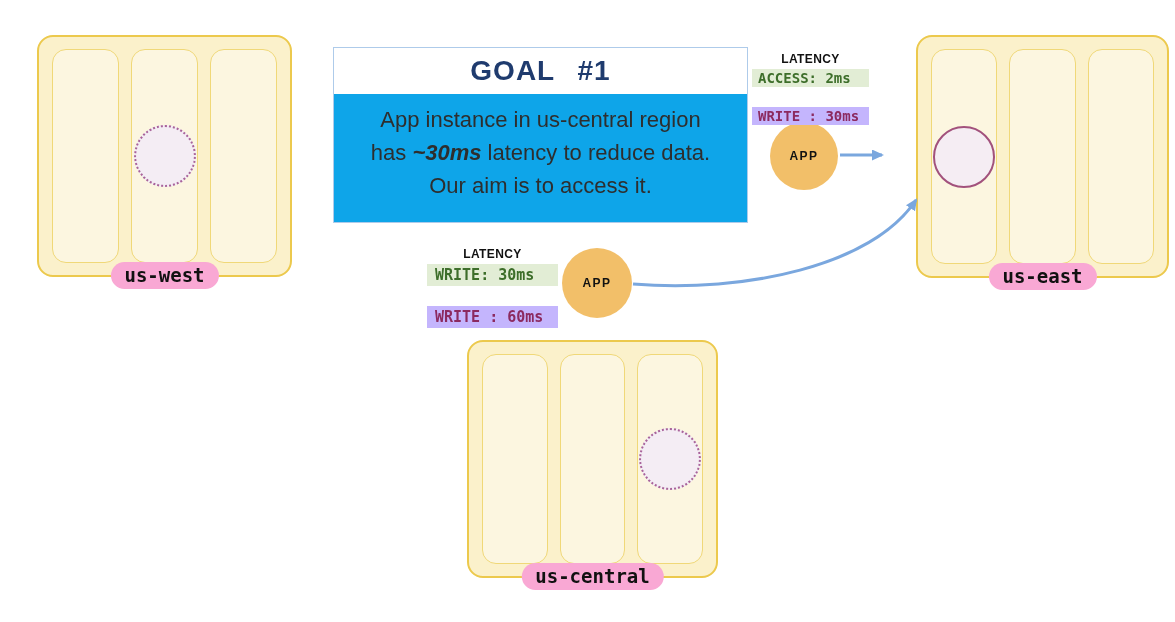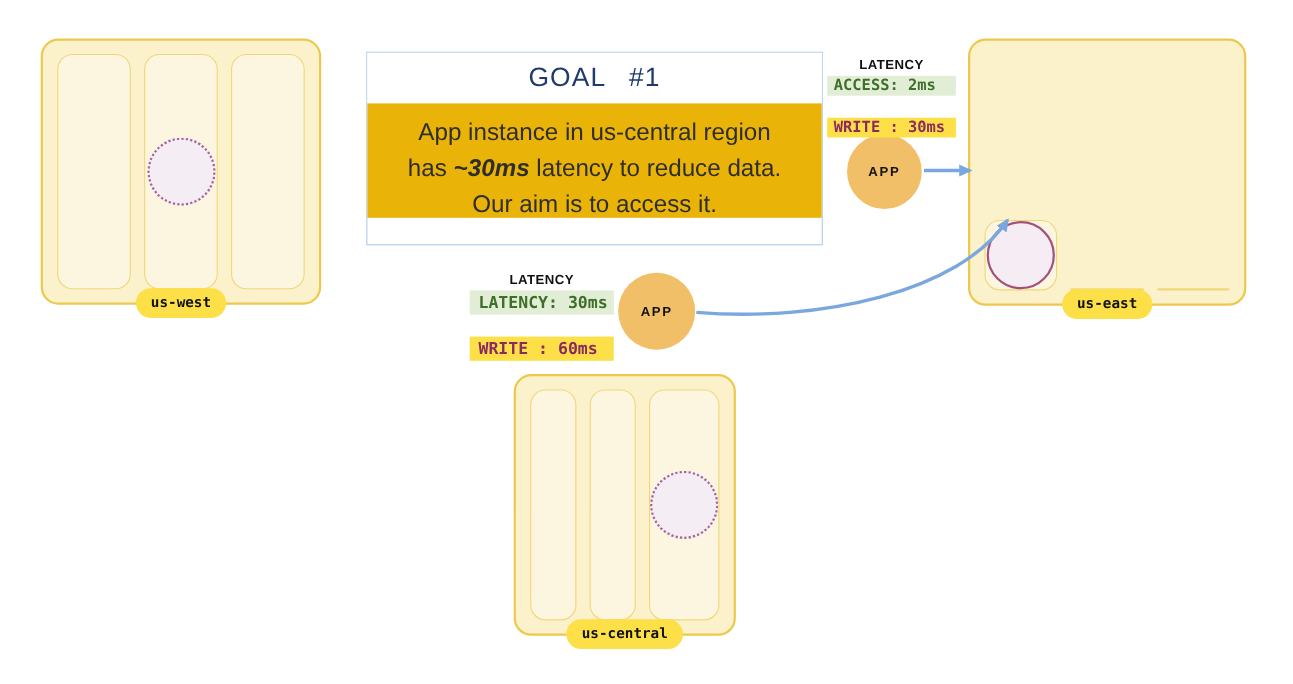--- a/index.html
+++ b/index.html
@@ -10,59 +10,59 @@
   .region {
     position:absolute; background:#FBF1CB; border:2px solid #ECC94D;
     border-radius:16px; display:flex; gap:12px; padding:12px 13px; z-index:1;
   }
   .zone {
     flex:1 1 0; background:#FCF6E0; border:1.5px solid #F0D878; border-radius:14px;
     display:flex; align-items:center; justify-content:center;
   }
   .region-label {
     position:absolute; bottom:-14px; left:50%; transform:translateX(-50%);
-    background:#fde047; border-radius:15px; padding:2px 14px; white-space:nowrap;
-    font-family:"DejaVu Sans Mono", monospace; font-weight:bold; font-size:13px; color:#111;
+    background:#f9a8d4; border-radius:15px; padding:2px 14px; white-space:nowrap;
+    font-family:"DejaVu Sans Mono", monospace; font-weight:bold; font-size:19px; color:#111;
     z-index:3; line-height:23px;
   }
   .replica {
     width:62px; height:62px; border-radius:50%; background:#F4EDF4;
   }
   .replica.dotted { border:2.5px dotted #A8639B; }
   .replica.solid  { border:2px solid  #A2517C; background:#F5EDF3; }
 
   
   .goal {
     position:absolute; left:333px; top:47px; width:415px; height:176px;
     border:1.5px solid #AECBEA; background:#ffffff; z-index:4;
   }
   .goal-header {
     height:46px; background:#ffffff; display:flex; align-items:center; justify-content:center;
   }
   .goal-title {
-    color:#1F3B6E; font-weight:normal; font-size:24px; letter-spacing:1px; word-spacing:14px;
+    color:#1F3B6E; font-weight:bold; font-size:28px; letter-spacing:1px; word-spacing:14px;
   }
   .goal-body {
-    height:104px; background:#eab308; color:#2e2e2e; font-size:22px; line-height:33px;
+    height:128px; background:#0ea5e9; color:#2e2e2e; font-size:22px; line-height:33px;
     text-align:center; padding-top:9px;
   }
   .goal-em { font-weight:bold; font-style:italic;margin-top:18px; }
 
   
   .latency { position:absolute; z-index:7; }
   .lat-title {
     text-align:center; font-weight:bold; font-size:12px; letter-spacing:.4px;
     color:#111; margin-bottom:3px; font-family:"Liberation Sans", sans-serif;
   }
   .lat-row {
     font-family:"DejaVu Sans Mono", monospace; font-weight:bold; white-space:nowrap;
     padding:1px 6px; margin-bottom:20px;
   }
   .lat-row.green { background:#E2EDD5; color:#3D6E2A; }
-  .lat-row.pink  { background:#fde047; color:#8C2A60; }
+  .lat-row.pink  { background:#c4b5fd; color:#8C2A60; }
   .latency.east .lat-row { font-size:14px; }
   .latency.central .lat-row { font-size:15px; padding:2px 8px; }
 
   
   .app {
     position:absolute; border-radius:50%; background:#F2BF69; z-index:6;
     display:flex; align-items:center; justify-content:center;
     font-weight:bold; font-size:12px; letter-spacing:1.5px; color:#121212;
   }
 
@@ -76,30 +76,30 @@
 
   <div class="region" style="left:37px; top:35px; width:255px; height:242px;">
     <div class="zone"></div>
     <div class="zone">
       <div class="replica dotted"></div>
     </div>
     <div class="zone"></div>
     <div class="region-label">us-west</div>
   </div>
 
-  <div class="region" style="left:880px; top:35px; width:253px; height:243px;align-items:flex-end;">
+  <div class="region" style="left:916px; top:35px; width:253px; height:243px;">
     <div class="zone">
       <div class="replica solid"></div>
     </div>
     <div class="zone"></div>
     <div class="zone"></div>
     <div class="region-label">us-east</div>
   </div>
 
-  <div class="region" style="left:467px; top:340px; width:202px; height:238px;">
+  <div class="region" style="left:467px; top:340px; width:251px; height:238px;">
     <div class="zone"></div>
     <div class="zone"></div>
     <div class="zone">
       <div class="replica dotted"></div>
     </div>
     <div class="region-label">us-central</div>
   </div>
 
   <div class="goal">
     <div class="goal-header">
@@ -113,21 +113,21 @@
   </div>
 
   <div class="latency east" style="left:752px; top:52px; width:117px;">
     <div class="lat-title">LATENCY</div>
     <div class="lat-row green">ACCESS: 2ms</div>
     <div class="lat-row pink">WRITE : 30ms</div>
   </div>
 
   <div class="latency central" style="left:427px; top:247px; width:131px;">
     <div class="lat-title">LATENCY</div>
-    <div class="lat-row green">LATENCY: 30ms</div>
+    <div class="lat-row green">WRITE: 30ms</div>
     <div class="lat-row pink">WRITE : 60ms</div>
   </div>
 
   <div class="app" style="left:770px; top:122px; width:68px; height:68px;">APP</div>
   <div class="app" style="left:562px; top:248px; width:70px; height:70px;">APP</div>
 
   <svg class="arrows" width="1175" height="622" viewBox="0 0 1175 622">
     <defs>
       <marker id="ah" markerUnits="userSpaceOnUse" markerWidth="16" markerHeight="14" refX="10" refY="5.5" orient="auto">
         <path d="M0,0 L12,5.5 L0,11 Z" fill="#7AA7DE"></path>

